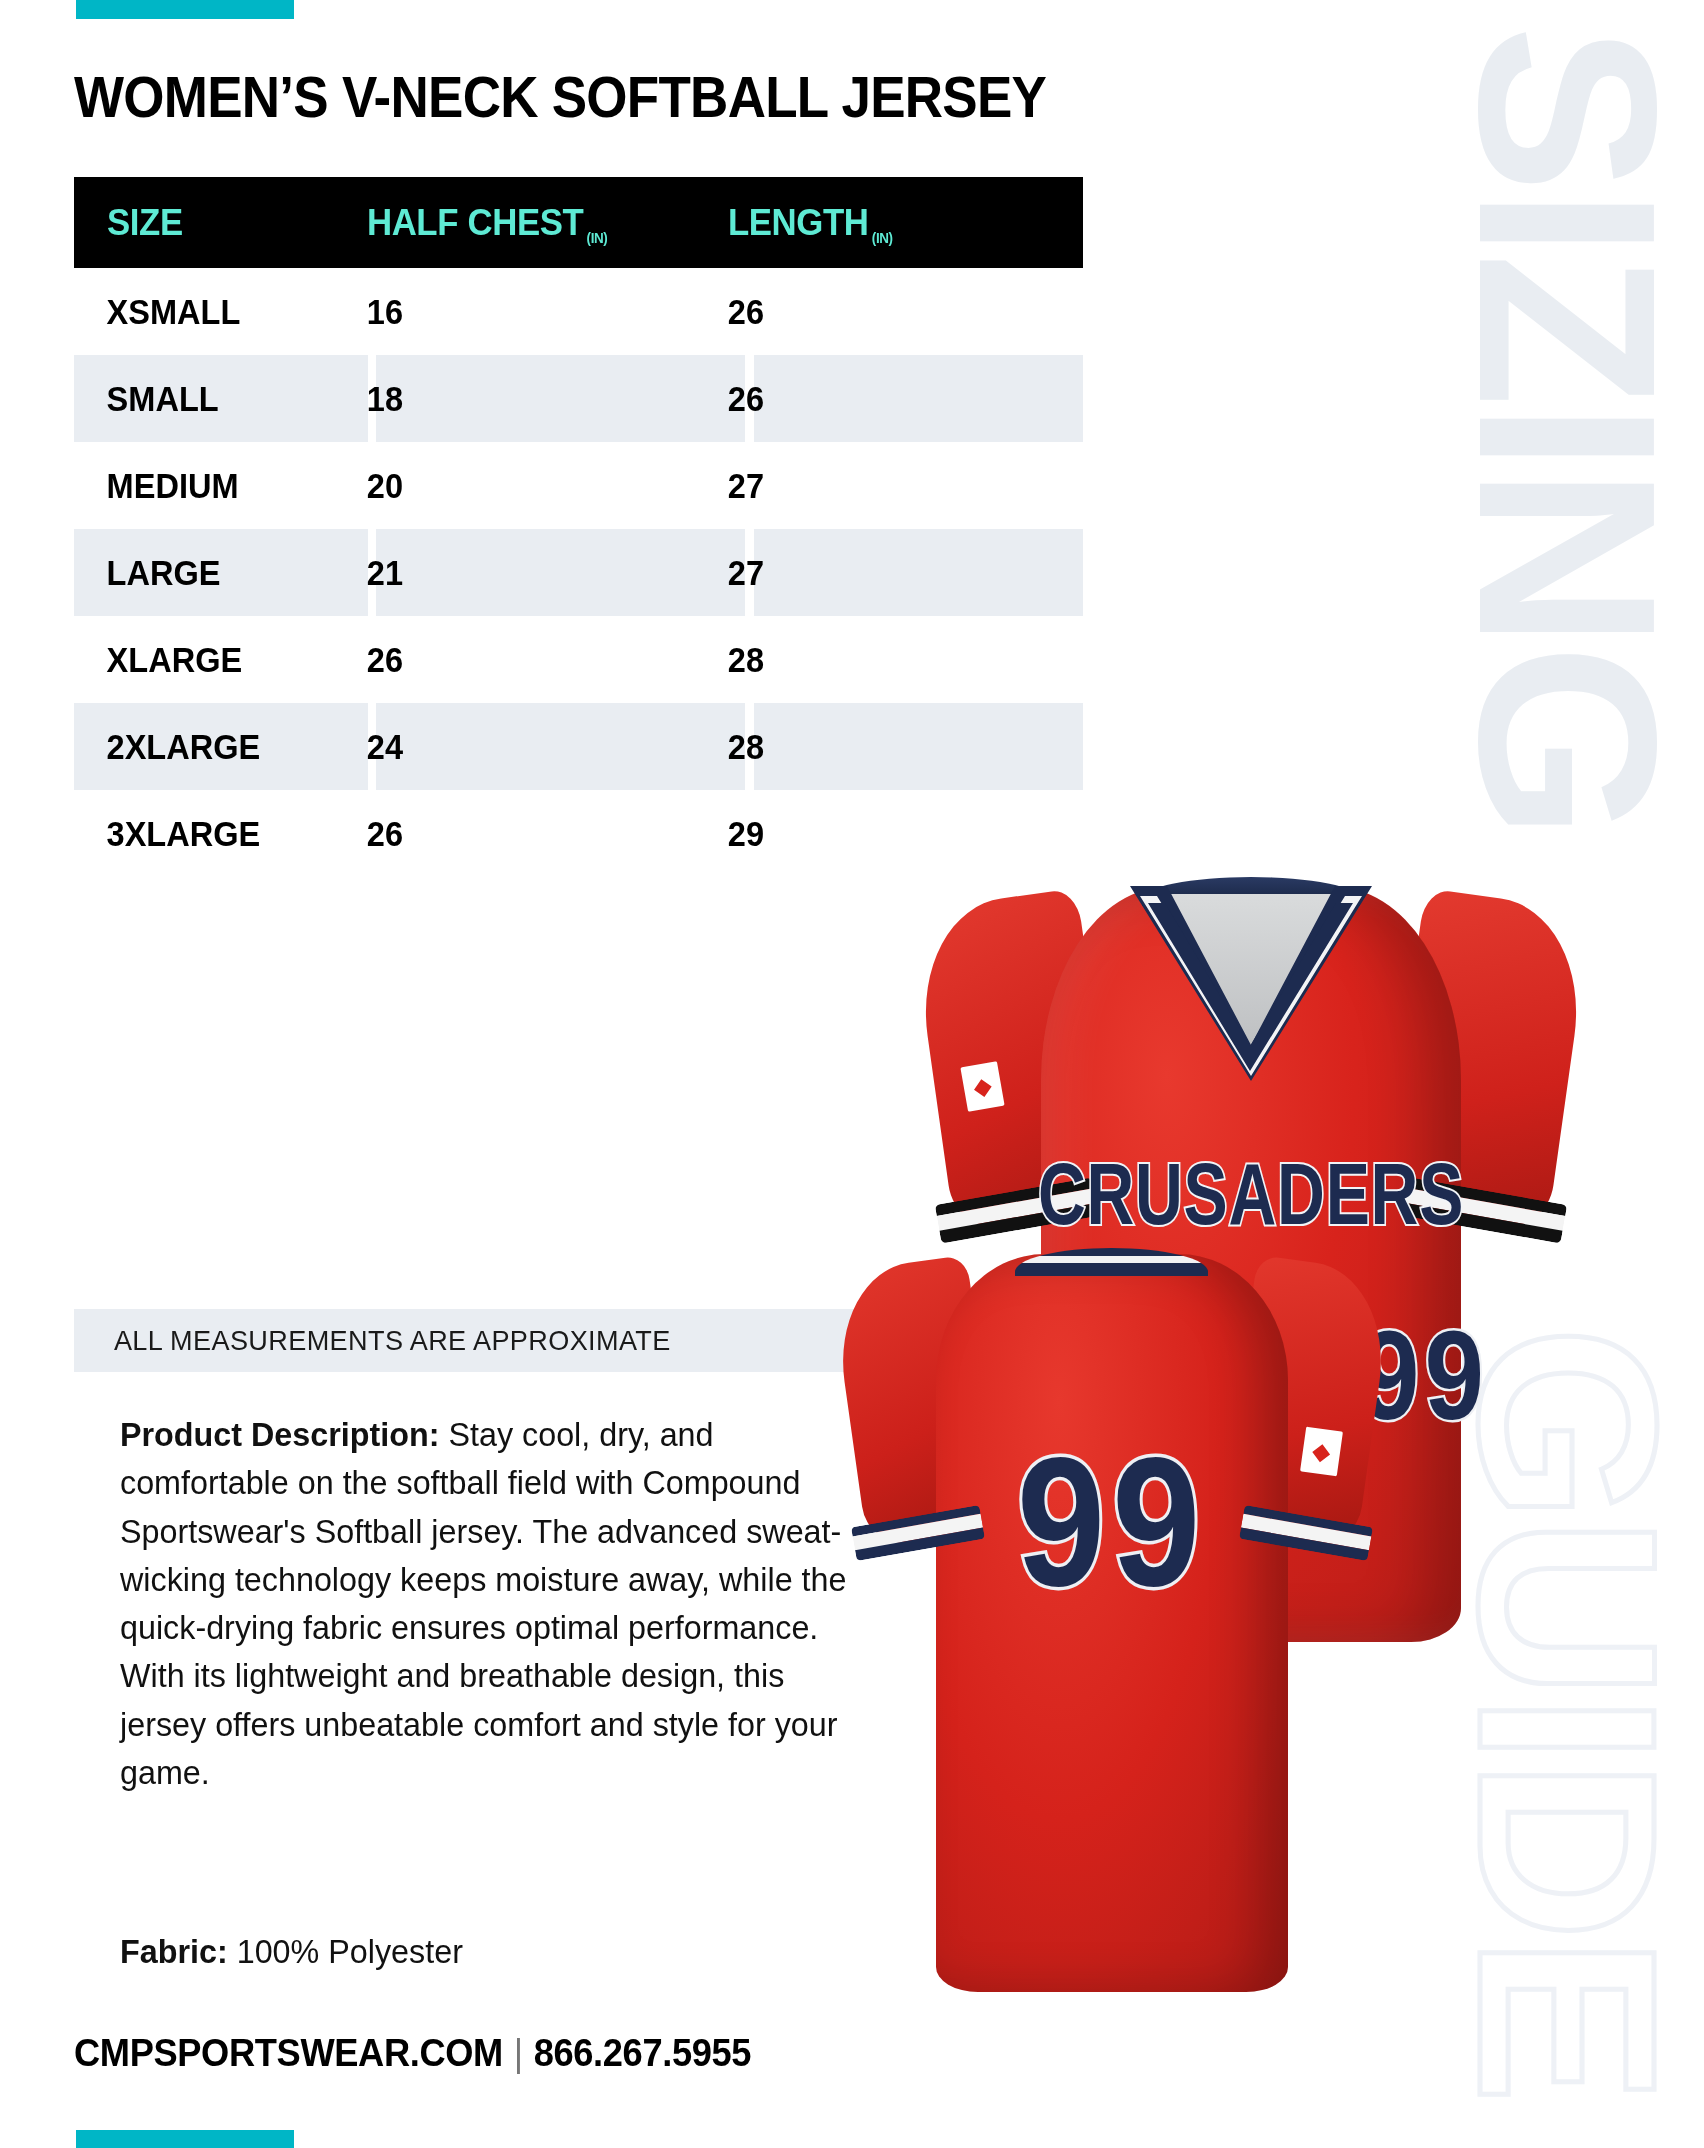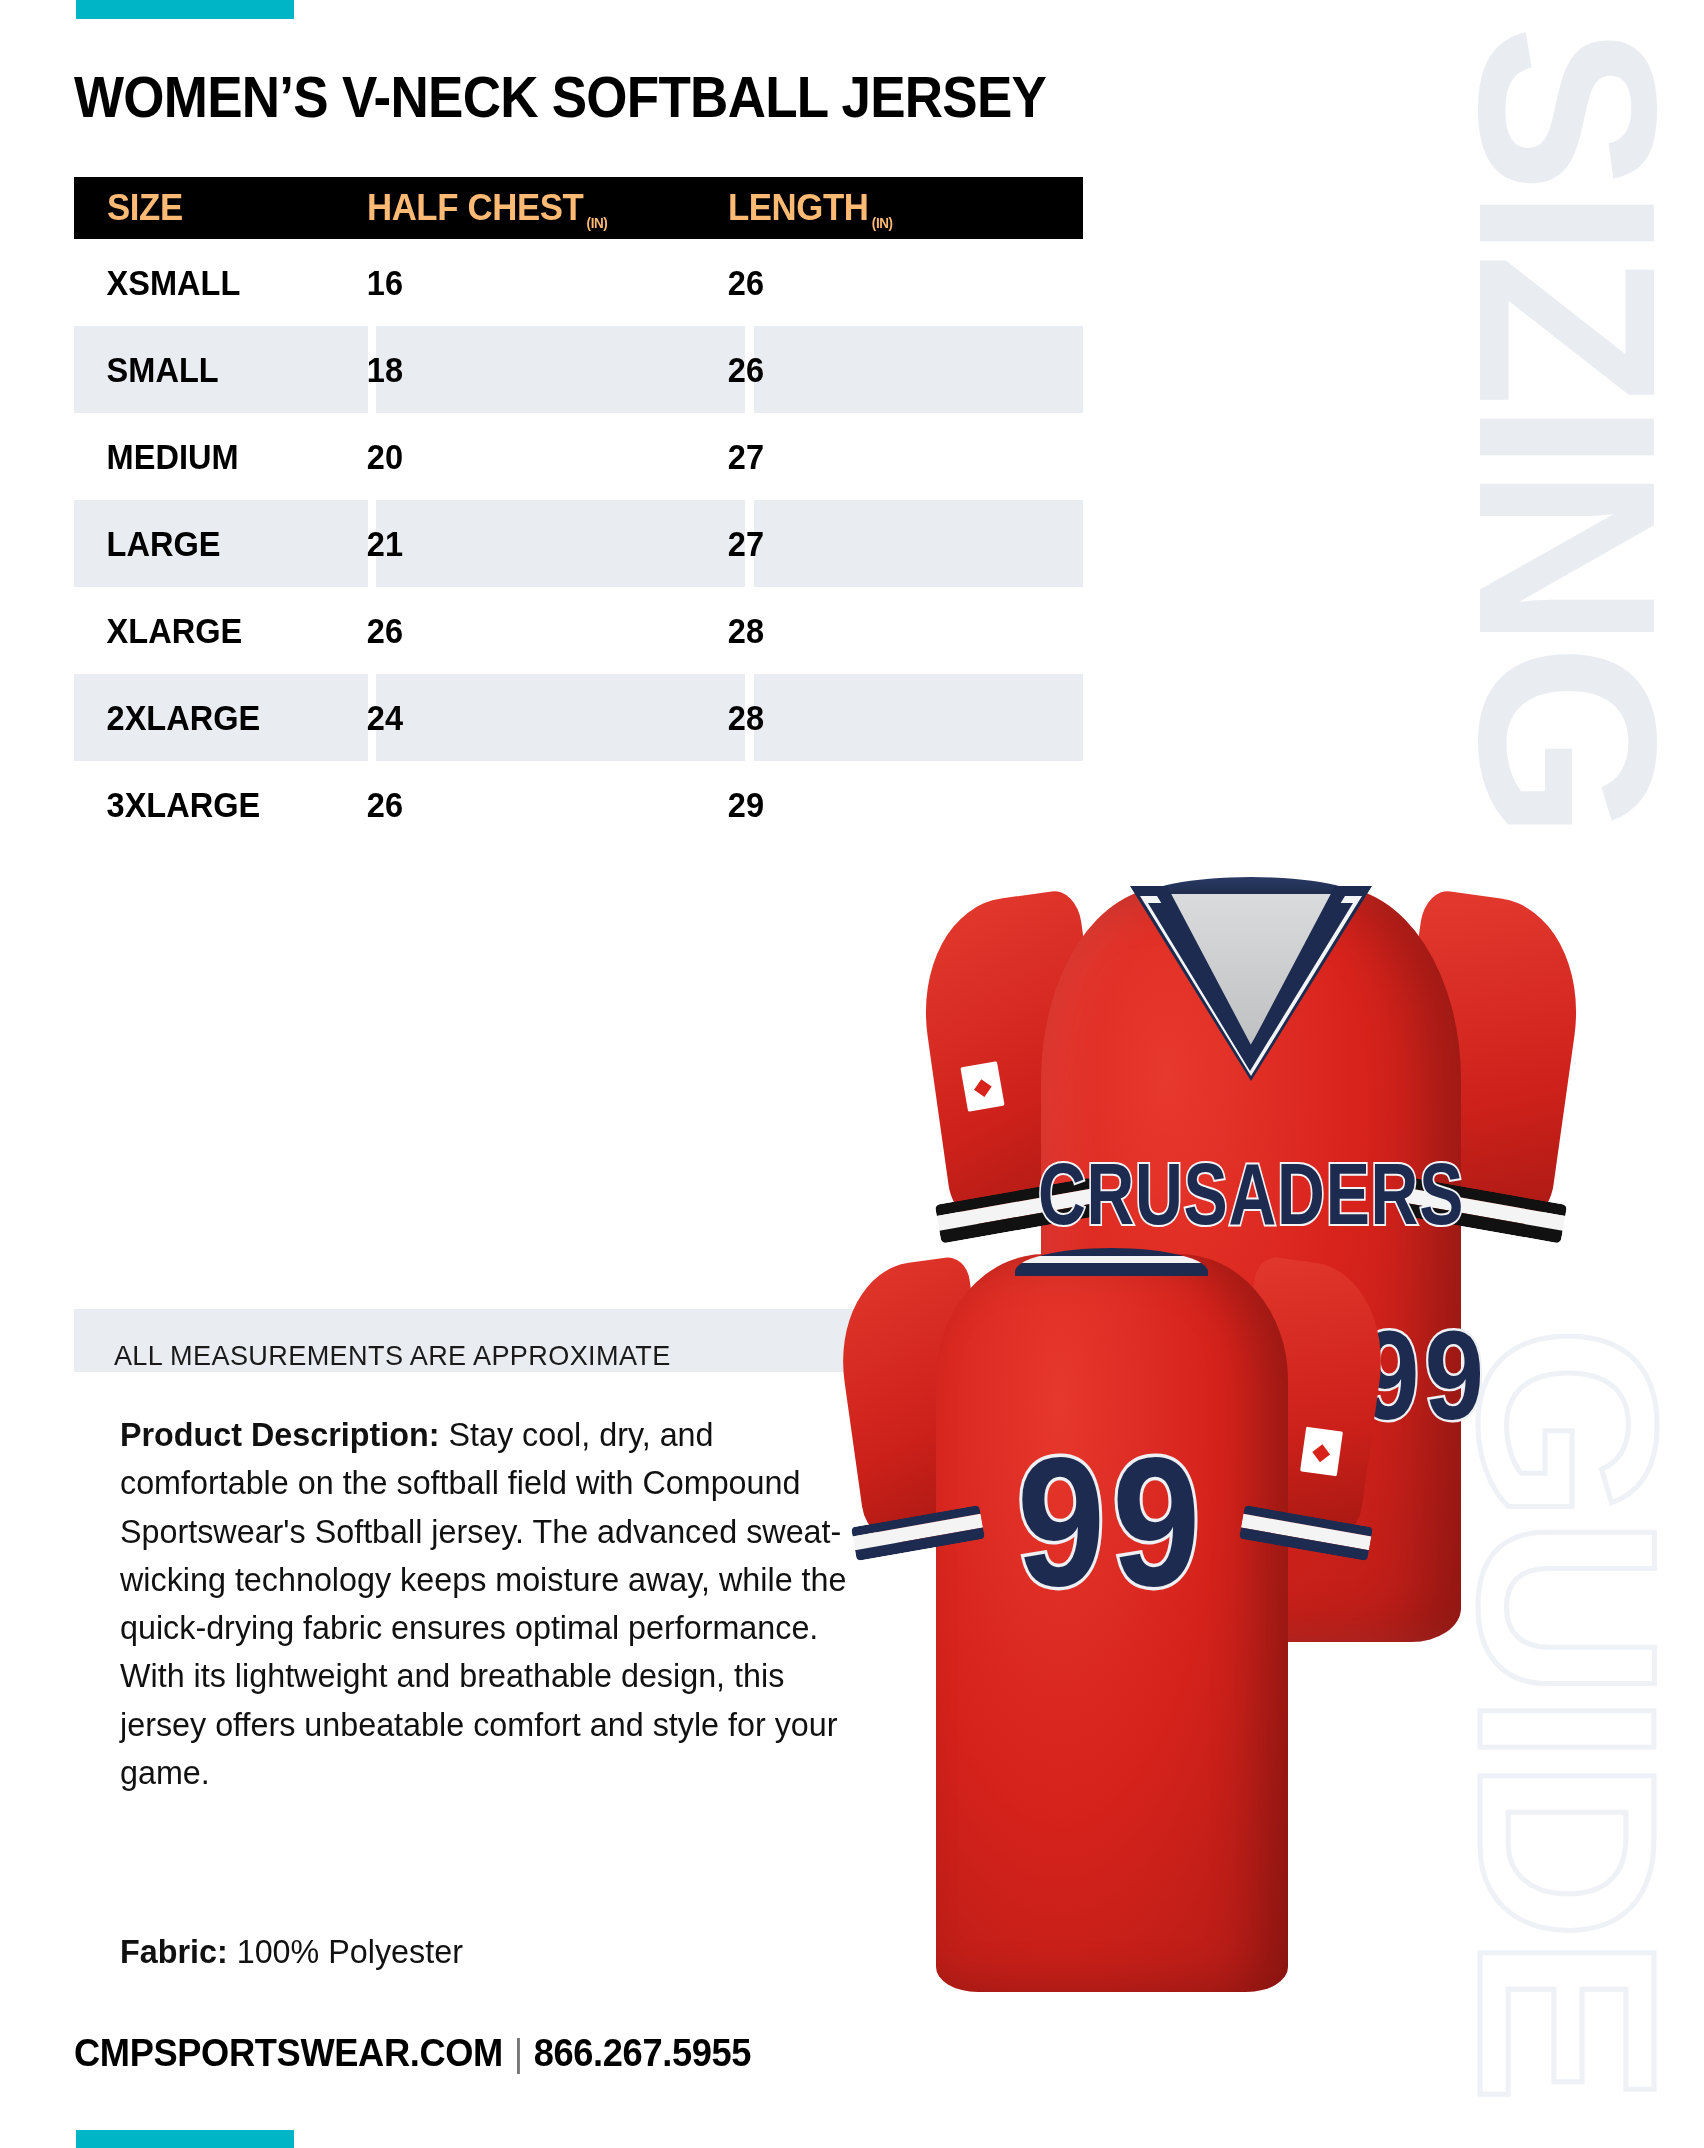--- a/index.html
+++ b/index.html
@@ -54,22 +54,22 @@
     transform-origin:left center;
     white-space:nowrap;
   }
 
   
   #size-table{
     position:absolute;left:74px;top:177px;
     width:1009px;
   }
   .tbl-head{
-    background:#000;color:#fdba74;
-    height:62px;
+    background:#000;color:#5eead4;
+    height:91px;
     display:flex;align-items:center;
   }
   .tbl-head .cell{
     font-size:37px;font-weight:bold;letter-spacing:-0.4px;
     display:flex;align-items:baseline;
     transform:scaleX(.94);transform-origin:left center;
   }
   .unit{font-size:14.3px;font-weight:bold;margin-left:3.4px;position:relative;top:8.4px;}
   .c1{width:285px;padding-left:35px;box-sizing:border-box;}
   .c2{width:361px;box-sizing:border-box;padding-left:8.4px;}
@@ -84,21 +84,21 @@
               transform:scaleX(.93);transform-origin:left center;}
   .tbl-row .t.c1{padding-left:35px;}
   .tbl-row .t.c2{padding-left:8.4px;}
   .tbl-row .t.c3{padding-left:8.4px;}
 
   
   #approx-banner{
     position:absolute;left:74px;top:1309px;
     width:941px;height:63px;
     background:#e9edf2;
-    display:flex;align-items:flex-end;
+    display:flex;align-items:center;
   }
   #approx-banner span{
     font-size:28.5px;letter-spacing:0.4px;color:#1a1a1a;
     padding-left:42px;
     transform:scaleX(.95);transform-origin:left center;
     font-weight:400;
   }
 
   
   #product-desc{

